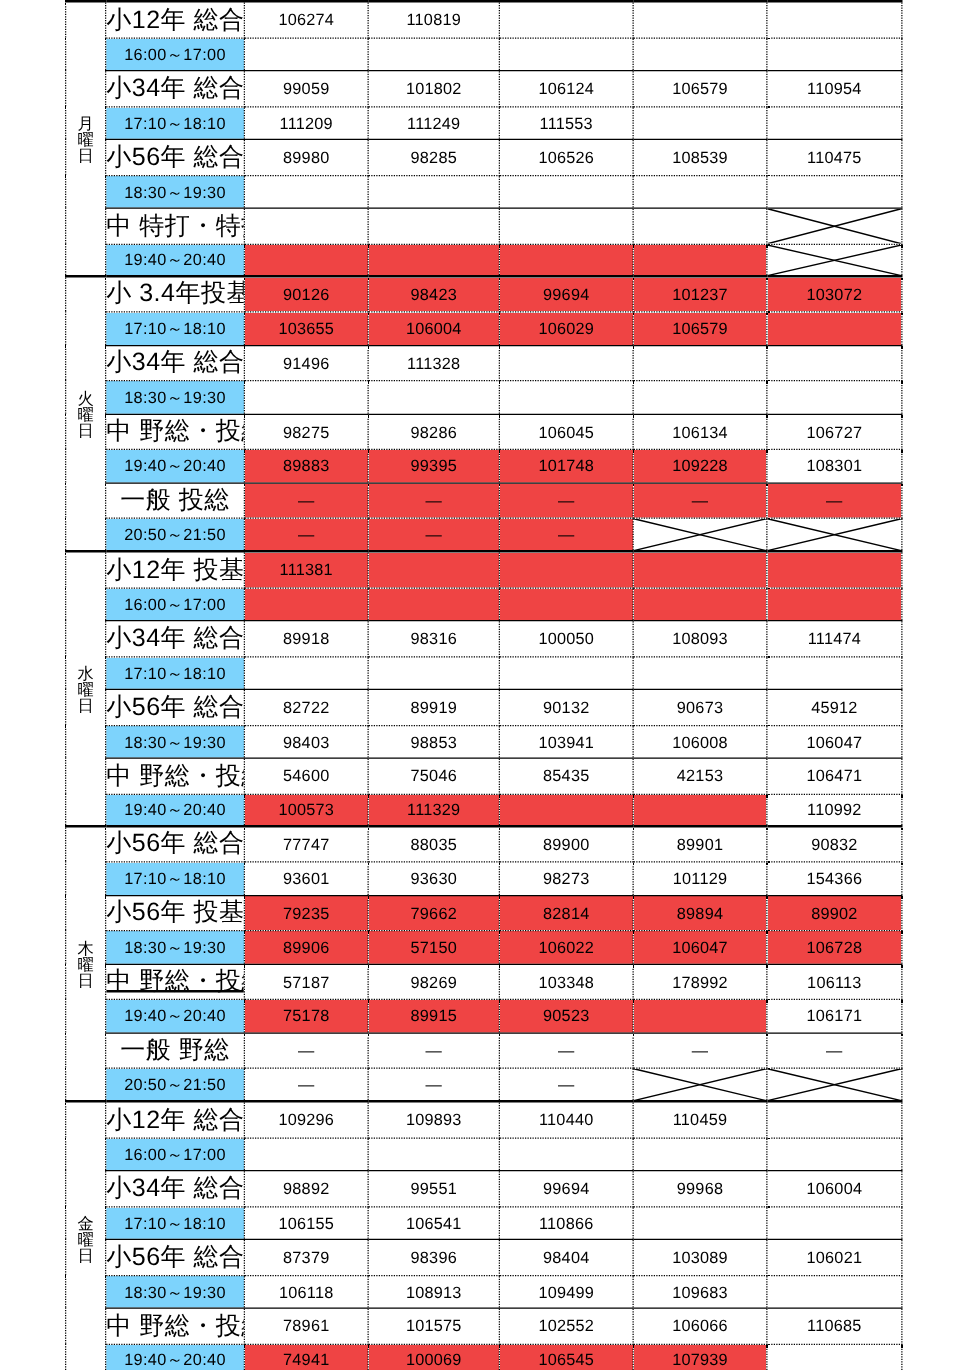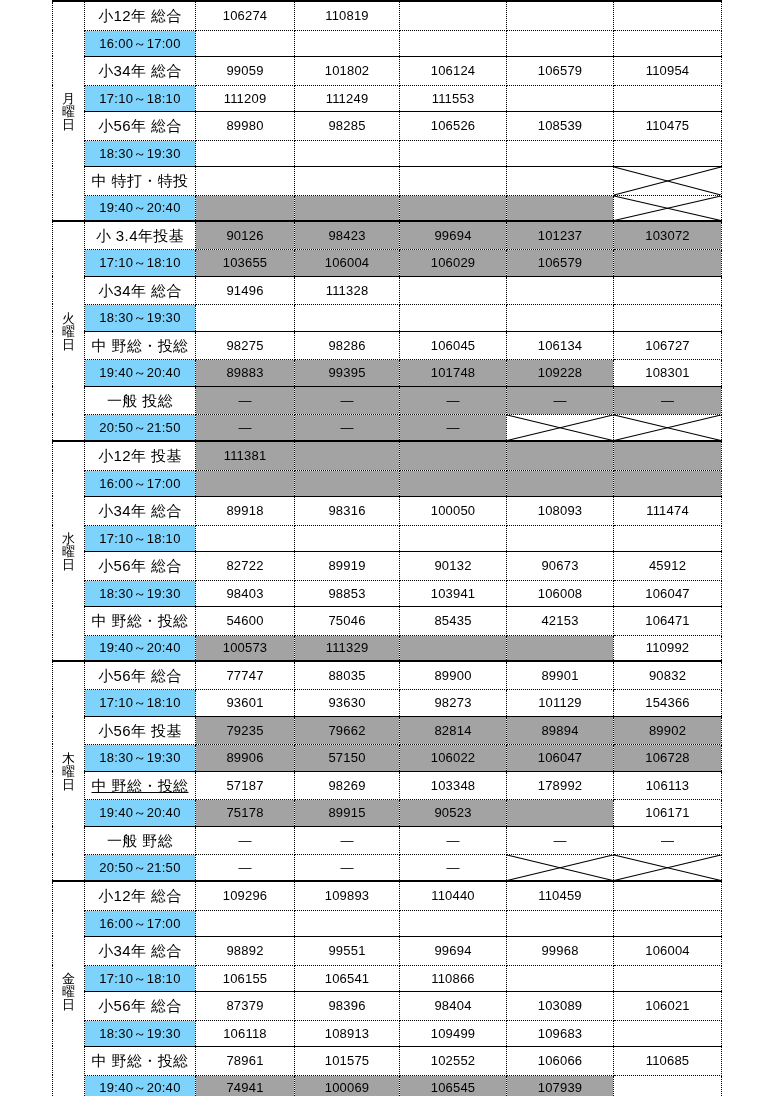--- a/index.html
+++ b/index.html
@@ -69,21 +69,21 @@
 
   
   td.prog {
     border-right: 1.6px solid #000;
     border-left: none;
     text-align: center;
     background: #ffffff;
     padding-bottom: 2px;
   }
   td.prog .pname {
-    font-size: 15px;
+    font-size: 20px;
     letter-spacing: 0.4px;
   }
   td.prog.bold .pname { font-weight: normal; }
   td.prog.uline .pname { text-decoration: underline; }
 
   td.time {
     border-right: 1.6px solid #000;
     border-left: none;
     border-top: none;
     text-align: center;
@@ -91,21 +91,21 @@
     font-size: 11.5px;
     letter-spacing: 0.3px;
     padding-top: 2px;
     vertical-align: top;
   }
 
   
   td.num { font-size: 13.5px; letter-spacing: 0.2px; }
 
   
-  td.shade { background: #a3a3a3; }
+  td.shade { background: #ef4444; }
 
   
   tr.blk-top > td { border-top: 1.6px solid #000; }
   tr.day-top > td { border-top: 2.2px solid #000; }
   tr.day-top > td.day { border-top: 2.2px solid #000; }
   tr.last-row > td { border-bottom: 2.2px solid #000; }
 
   
   td.edge-r { border-right: 2px solid #1a1a4a; }
 

